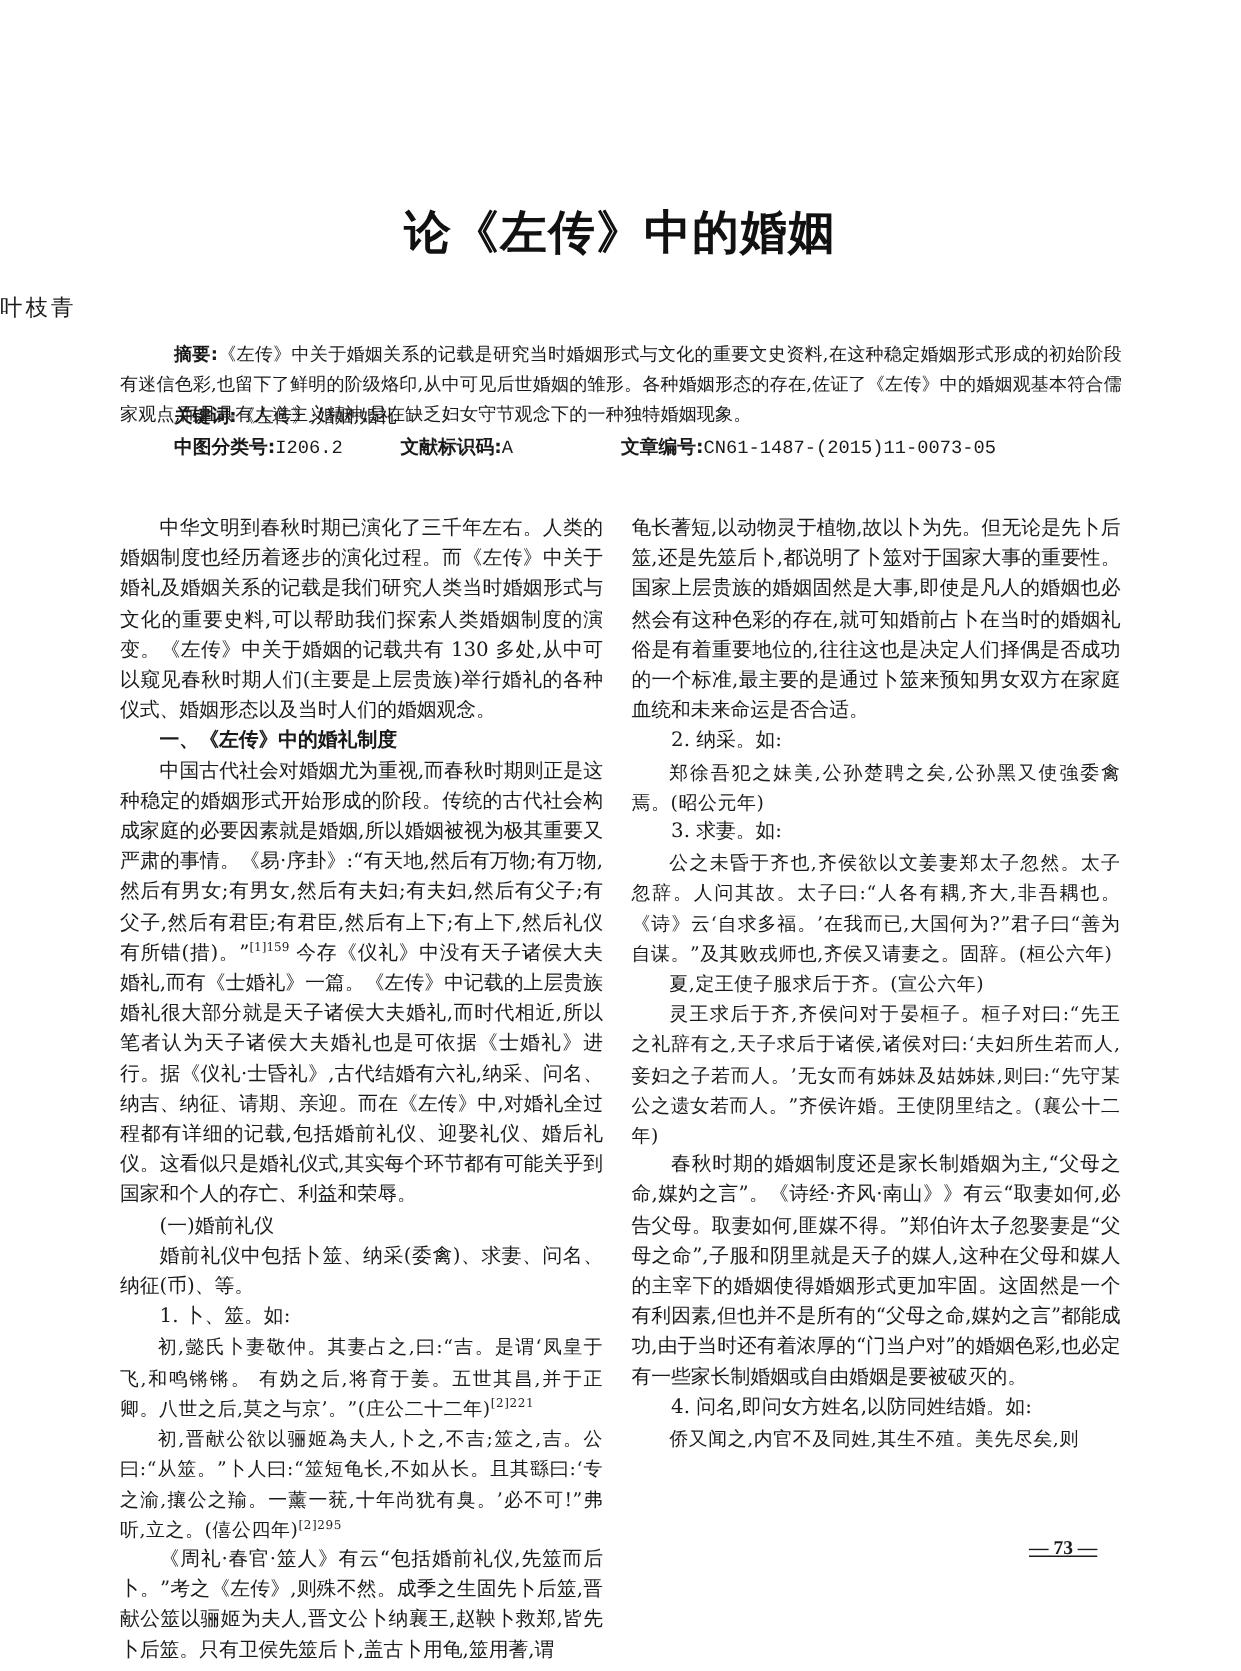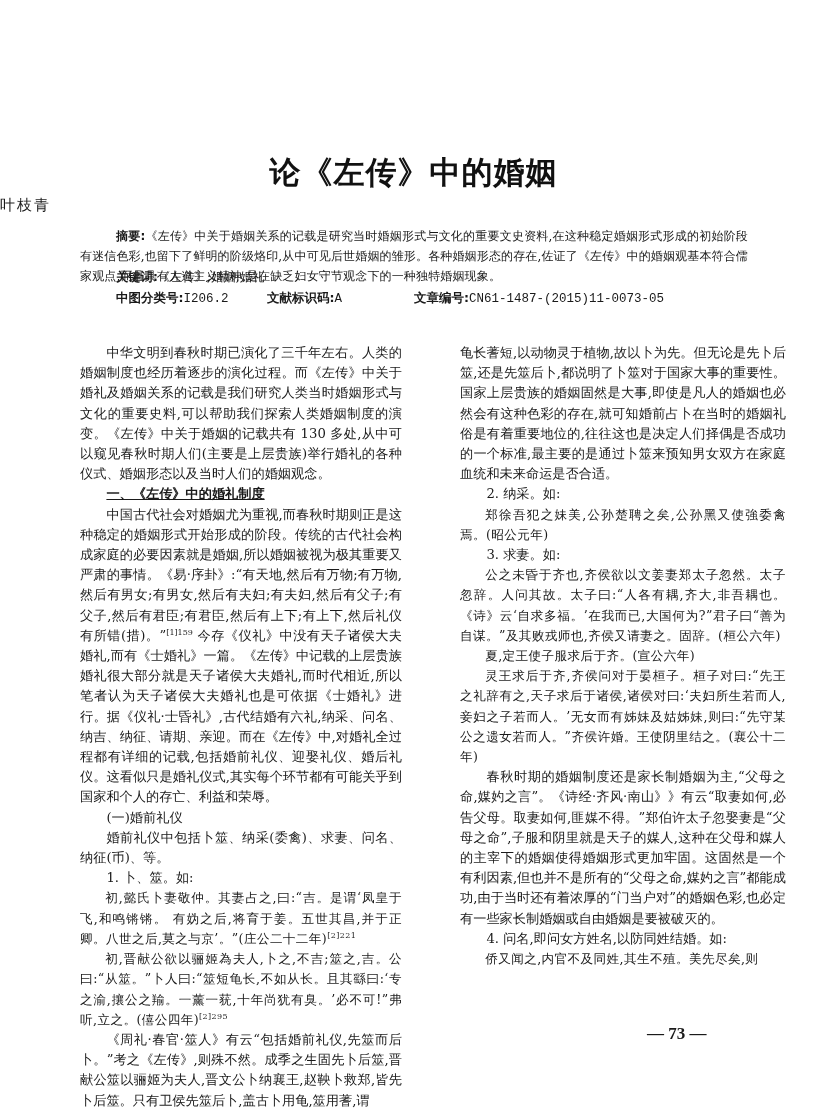--- a/index.html
+++ b/index.html
@@ -1,42 +1,42 @@
 <!DOCTYPE html>
 <html><head>
 <meta charset="utf-8">
 <style>
   html, body { margin: 0; padding: 0; background: #ffffff; }
   body { width: 827px; height: 1114px; position: relative; overflow: hidden; color: #1a1a1a;
          font-family: "DejaVu Serif", "Liberation Serif", serif; }
-  .title { position: absolute; top: 152px; left: 0; width: 827px; text-align: center;
+  .title { position: absolute; top: 134px; left: 0; width: 827px; text-align: center;
            font-family: "DejaVu Sans", "Liberation Sans", sans-serif; font-weight: bold;
            font-size: 31px; letter-spacing: 1px; color: #111; }
   .author { position: absolute; top: 196px; left: 0; width: 827px; text-align: left;
             font-size: 15px; letter-spacing: 2px; }
   .abstract { position: absolute; top: 226px; left: 80px; width: 668px;
               font-size: 12px; line-height: 20px; letter-spacing: 0.15px; }
   .abstract .lbl { font-family: "DejaVu Sans", "Liberation Sans", sans-serif; font-weight: bold; }
   .abstract p { margin: 0; text-indent: 36px; text-align: justify; }
   .kw { position: absolute; top: 267px; left: 116px; font-size: 12.3px; line-height: 20px; }
   .kw .lbl, .meta .lbl { font-family: "DejaVu Sans", "Liberation Sans", sans-serif; font-weight: bold; }
   .meta { position: absolute; top: 288px; left: 116px; width: 640px; font-size: 12.5px; line-height: 20px;
           font-family: "DejaVu Sans", "Liberation Sans", sans-serif; }
   .meta span.item { position: absolute; white-space: nowrap; }
   .meta .v { font-weight: normal; font-family: Liberation Mono, monospace; }
   .col { position: absolute; top: 343px; font-size: 13.2px; line-height: 20.2px; }
   .col.left { left: 80px; width: 322px; }
-  .col.right { left: 421px; width: 326px; margin-left: 39px; }
+  .col.right { left: 421px; width: 326px; }
   .col p { margin: 0; text-align: justify; text-indent: 2em; }
-  .col p.h { font-family: "DejaVu Sans", "Liberation Sans", sans-serif; font-weight: bold; text-decoration: underline; }
+  .col p.h { font-family: "DejaVu Sans", "Liberation Sans", sans-serif; font-weight: bold; }
   .col p.q { font-family: "DejaVu Serif", serif; font-size: 12.6px; letter-spacing: 0.4px; }
   .col p.sub { text-indent: 2em; }
   sup { font-size: 8px; vertical-align: 5px; line-height: 0; }
-  .pageno { position: absolute; top: 1024px; left: 647px; font-size: 17px; font-weight: bold;
-            font-family: "Liberation Serif", serif; }
+  .pageno { position: absolute; top: 1024px; left: 686px; font-size: 13px; font-weight: bold;
+            font-family: "Liberation Serif", serif; text-decoration: underline; }
 </style>
 </head>
 <body>
 
 <div class="title">论《左传》中的婚姻</div>
 <div class="author">叶枝青</div>
 
 <div class="abstract">
   <p><span class="lbl">摘要:</span><span>《左传》中关于婚姻关系的记载是研究当时婚姻形式与文化的重要文史资料,在这种稳定婚姻形式形成的初始阶段有迷信色彩,也留下了鲜明的阶级烙印,从中可见后世婚姻的雏形。各种婚姻形态的存在,佐证了《左传》中的婚姻观基本符合儒家观点,而且具有人道主义精神,是在缺乏妇女守节观念下的一种独特婚姻现象。</span></p>
 </div>

